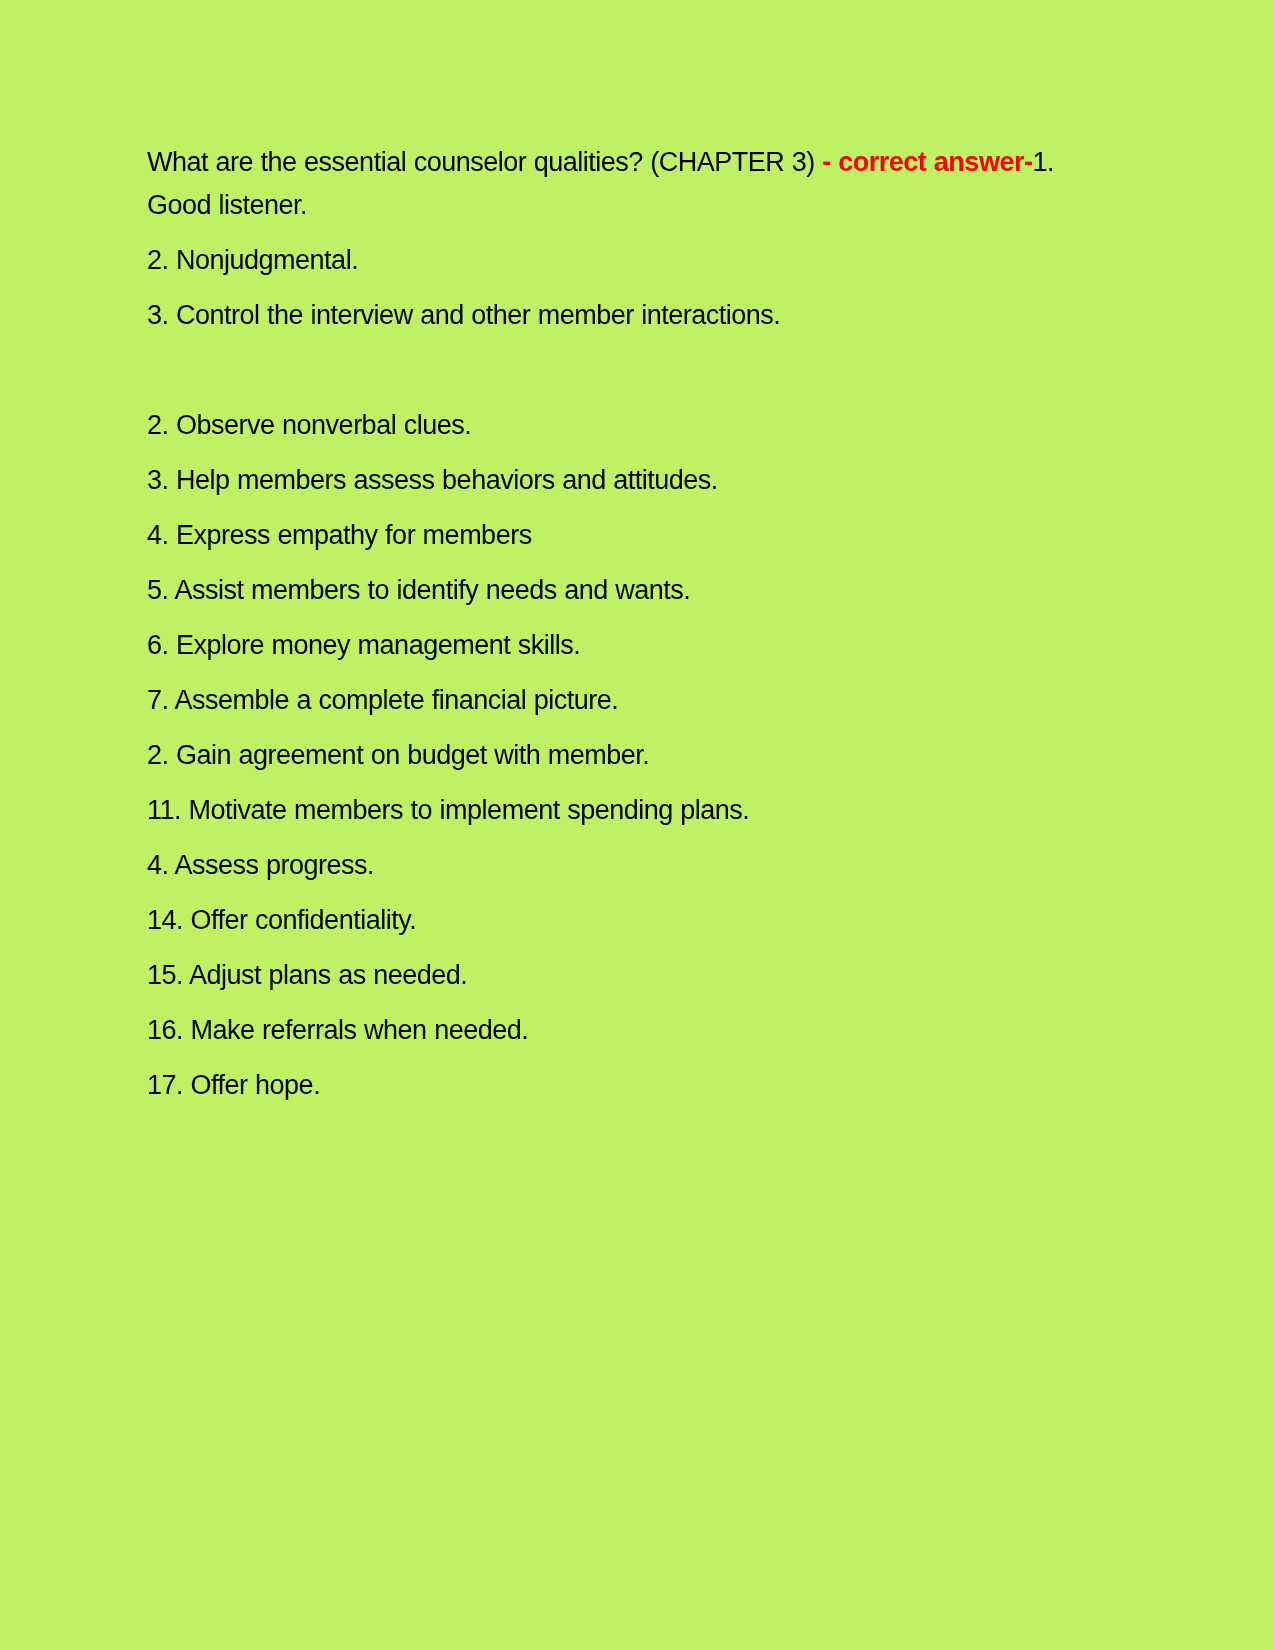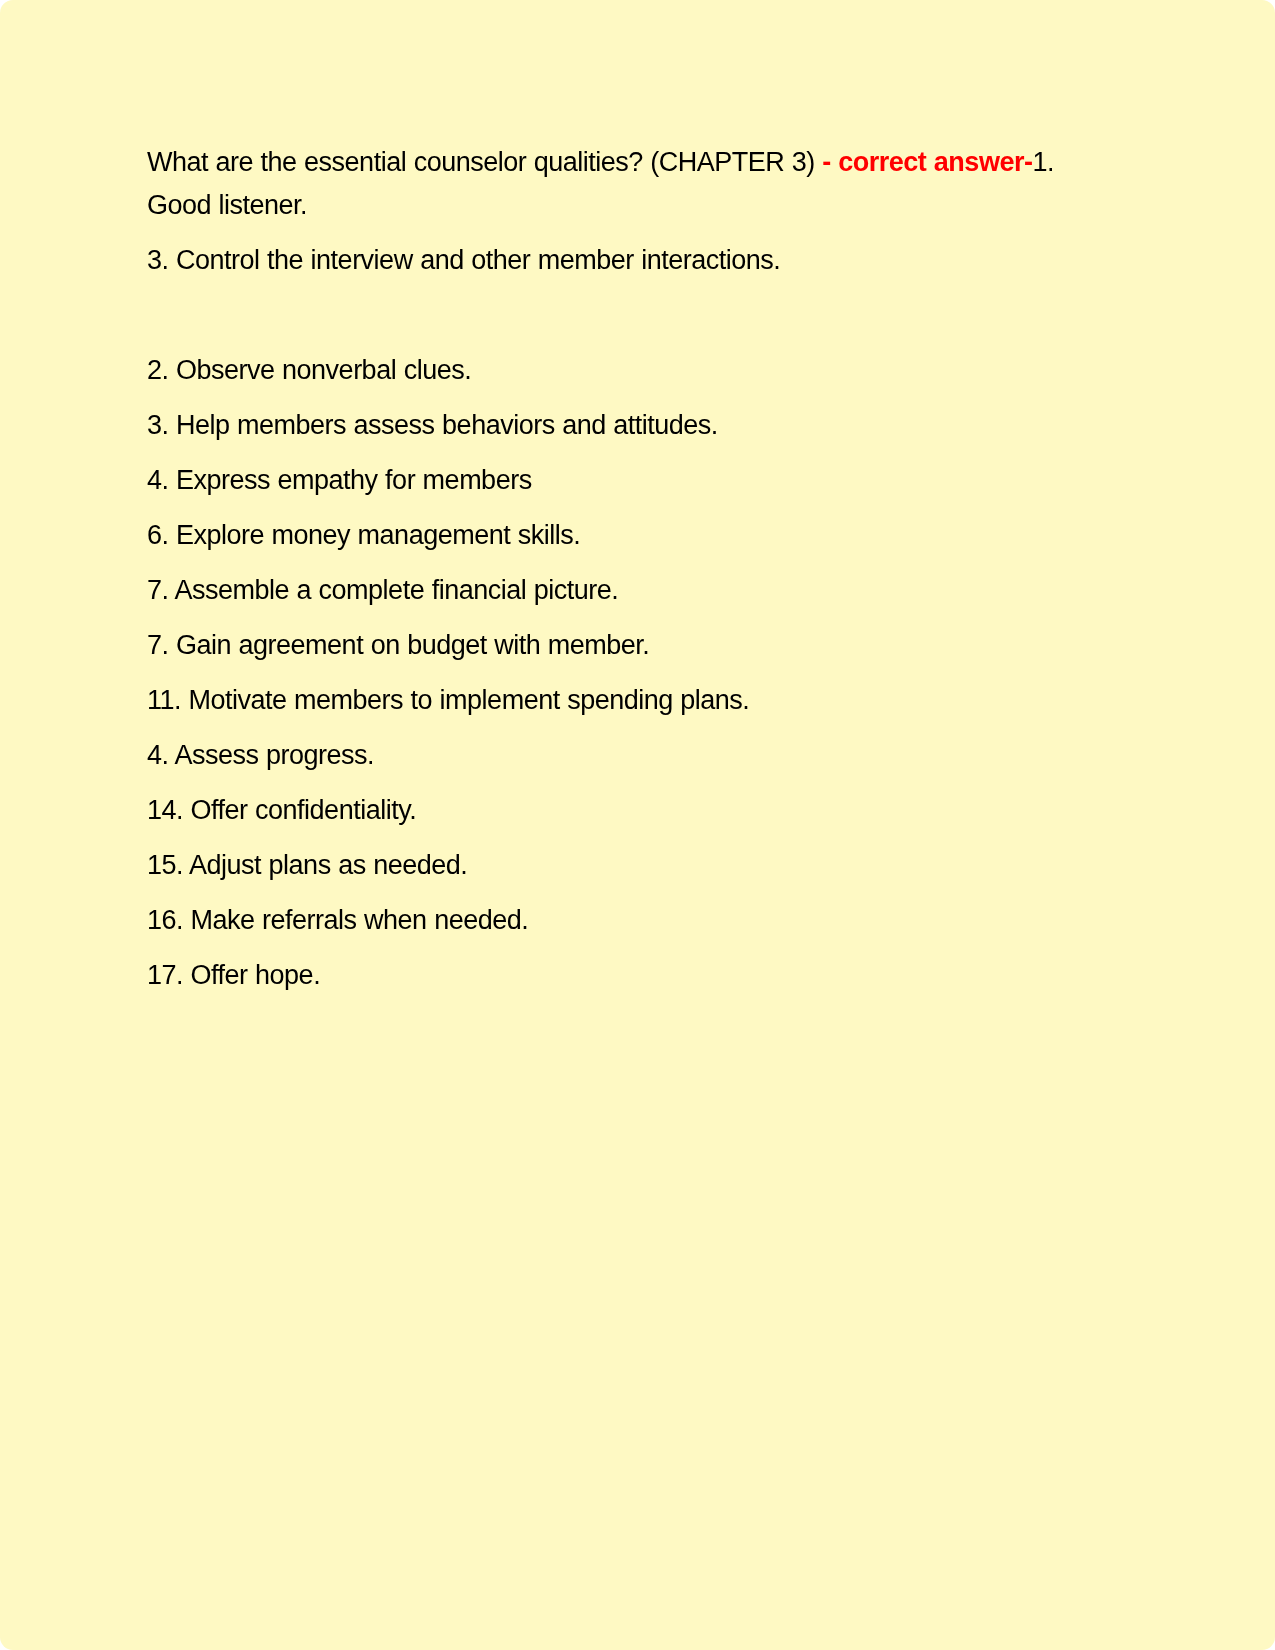--- a/index.html
+++ b/index.html
@@ -4,26 +4,25 @@
 <style>
   html, body {
     margin: 0;
     padding: 0;
     background: #ffffff;
   }
   .page {
     position: relative;
     width: 1275px;
     height: 1650px;
-    background: #fef9c3;
+    background: #bef264;
     box-sizing: border-box;
     padding: 141px 150px 0 147px;
     overflow: hidden;
     font-family: "Liberation Sans", sans-serif;
-    border-radius: 13px;
   }
   .content {
     width: 975px;
   }
   .para {
     margin: 0 0 12px 0;
     font-size: 27px;
     line-height: 43px;
     letter-spacing: -0.5px;
     color: #000000;
@@ -38,32 +37,34 @@
   }
 </style>
 </head>
 <body>
 
 <div class="page">
   <div class="content">
 
     <section>
       <p class="para"><span>What are the essential counselor qualities? (CHAPTER 3)</span><span class="marker"> - correct answer-</span><span>1. Good listener.</span></p>
+      <p class="para">2. Nonjudgmental.</p>
       <p class="para">3. Control the interview and other member interactions.</p>
     </section>
 
     <div class="blank-line"></div>
 
     <section>
       <p class="para">2. Observe nonverbal clues.</p>
       <p class="para">3. Help members assess behaviors and attitudes.</p>
       <p class="para">4. Express empathy for members</p>
+      <p class="para">5. Assist members to identify needs and wants.</p>
       <p class="para">6. Explore money management skills.</p>
       <p class="para">7. Assemble a complete financial picture.</p>
-      <p class="para">7. Gain agreement on budget with member.</p>
+      <p class="para">2. Gain agreement on budget with member.</p>
       <p class="para">11. Motivate members to implement spending plans.</p>
       <p class="para">4. Assess progress.</p>
       <p class="para">14. Offer confidentiality.</p>
       <p class="para">15. Adjust plans as needed.</p>
       <p class="para">16. Make referrals when needed.</p>
       <p class="para">17. Offer hope.</p>
     </section>
 
   </div>
 </div>

